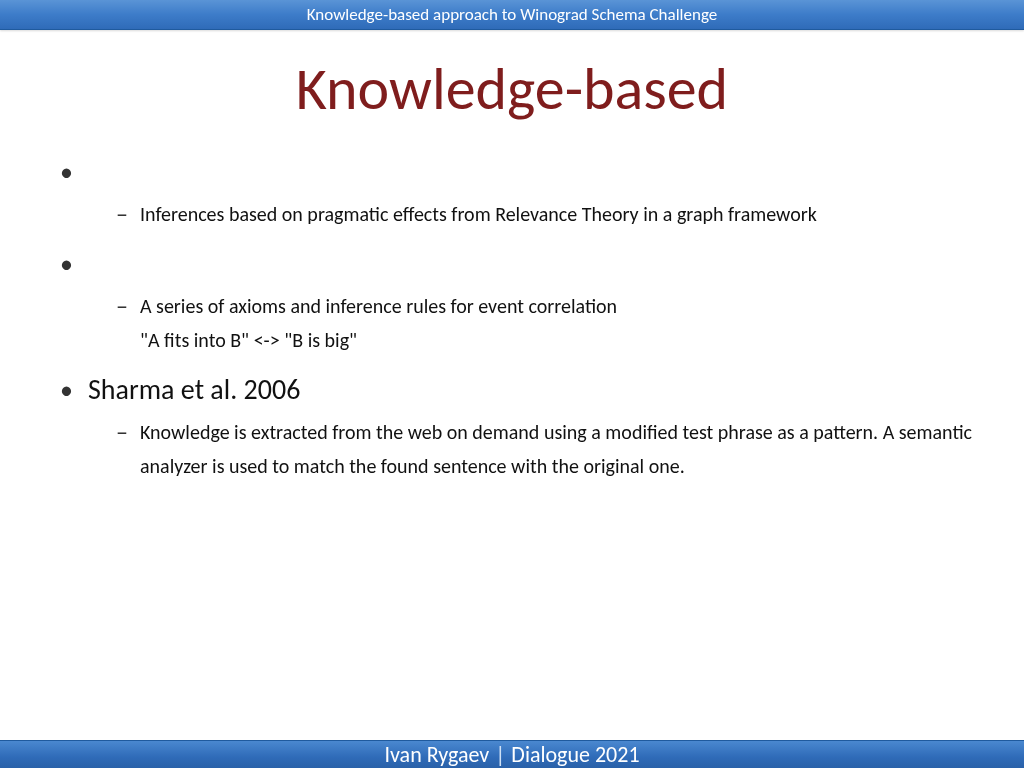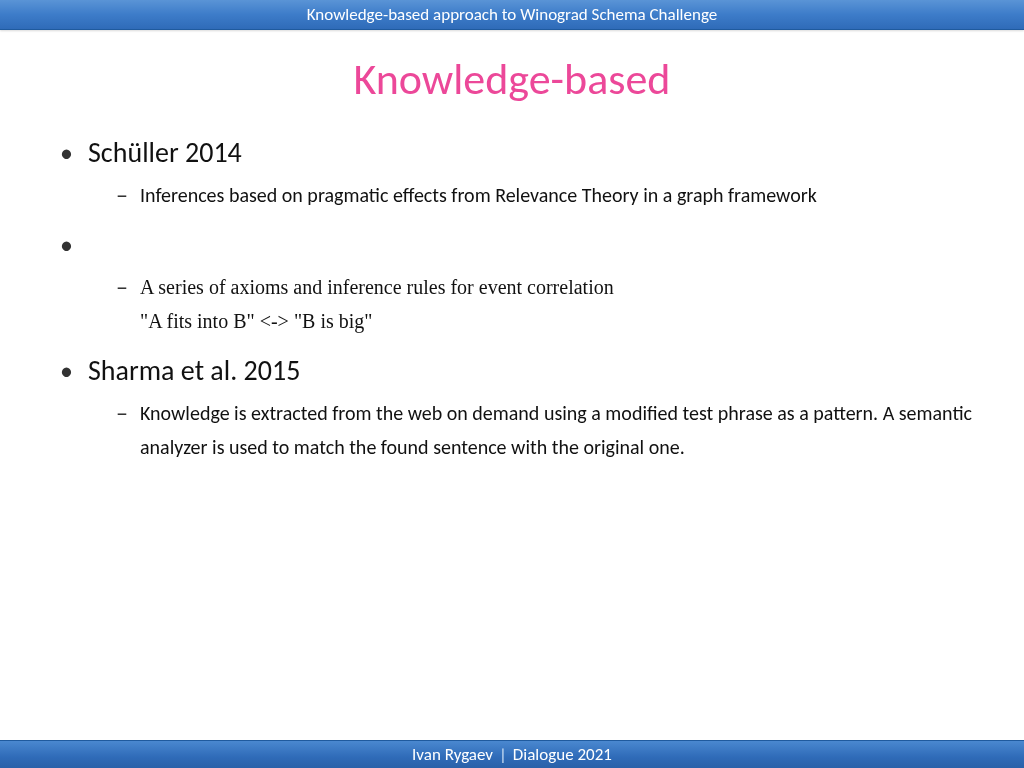--- a/index.html
+++ b/index.html
@@ -7,37 +7,37 @@
   .slide { width: 1024px; height: 768px; position: relative; display: flex; flex-direction: column; }
   .header-bar {
     width: 100%; height: 30px;
     background: linear-gradient(to bottom, #5a94d6 0%, #3d7cc9 50%, #2f6bb8 100%);
     border-bottom: 1px solid #1f5a9e;
     box-shadow: 0 1px 2px rgba(0,0,0,0.15);
     display: flex; align-items: center; justify-content: center;
     color: #fff; font-size: 17px;
   }
   .title-area { text-align: center; padding: 22px 0 28px 0; }
-  .title { font-size: 44px; color: #ec4899; font-weight: 400; }
+  .title { font-size: 60px; color: #7f1d1d; font-weight: 400; }
   .content { flex: 1; padding: 0 40px 0 60px; color: #111; }
   ul.outer { list-style: none; }
   ul.outer > li { margin-bottom: 8px; }
   ul.outer > li > .row { display: flex; align-items: flex-start; }
   .bullet-disc { width: 28px; font-size: 26px; line-height: 38px; color: #333; }
   .lvl1-text { font-size: 28px; line-height: 38px; }
   ul.inner { list-style: none; margin: 6px 0 14px 56px; }
   ul.inner > li { display: flex; align-items: flex-start; margin-bottom: 4px; }
   .bullet-dash { width: 24px; font-size: 24px; line-height: 34px; color: #333; }
   .lvl2-text { font-size: 20px; line-height: 34px; max-width: 840px; }
   .footer-bar {
     width: 100%; height: 28px;
     background: linear-gradient(to bottom, #4a88d0 0%, #2f6bb8 60%, #2a61a8 100%);
     border-top: 1px solid #1f5a9e;
     display: flex; align-items: center; justify-content: center;
-    color: #fff; font-size: 17px;
+    color: #fff; font-size: 22px;
   }
   .sep { margin: 0 6px; color: #cfe1f5; }
 </style>
 </head>
 <body>
 
 <div class="slide">
 
   <div class="header-bar">
     <span>Knowledge-based approach to Winograd  Schema Challenge</span>
@@ -46,47 +46,46 @@
   <div class="title-area">
     <h1 class="title">Knowledge-based</h1>
   </div>
 
   <div class="content">
     <ul class="outer">
 
       <li>
         <div class="row">
           <span class="bullet-disc">•</span>
-          <span class="lvl1-text">Schüller 2014</span>
         </div>
         <ul class="inner">
           <li>
             <span class="bullet-dash">–</span>
             <span class="lvl2-text">Inferences based on pragmatic effects from Relevance Theory in a graph framework</span>
           </li>
         </ul>
       </li>
 
       <li>
         <div class="row">
           <span class="bullet-disc">•</span>
         </div>
         <ul class="inner">
           <li>
             <span class="bullet-dash">–</span>
-            <span class="lvl2-text" style="white-space: pre-line; font-family: Liberation Serif, serif;">A series of axioms and inference rules for event correlation
+            <span class="lvl2-text" style="white-space: pre-line;">A series of axioms and inference rules for event correlation
 "A fits into B" &lt;-&gt; "B is big"</span>
           </li>
         </ul>
       </li>
 
       <li>
         <div class="row">
           <span class="bullet-disc">•</span>
-          <span class="lvl1-text">Sharma et al. 2015</span>
+          <span class="lvl1-text">Sharma et al. 2006</span>
         </div>
         <ul class="inner">
           <li>
             <span class="bullet-dash">–</span>
             <span class="lvl2-text">Knowledge is extracted from the web on demand using a modified test phrase as a pattern. A semantic analyzer is used to match the found sentence with the original one.</span>
           </li>
         </ul>
       </li>
 
     </ul>

